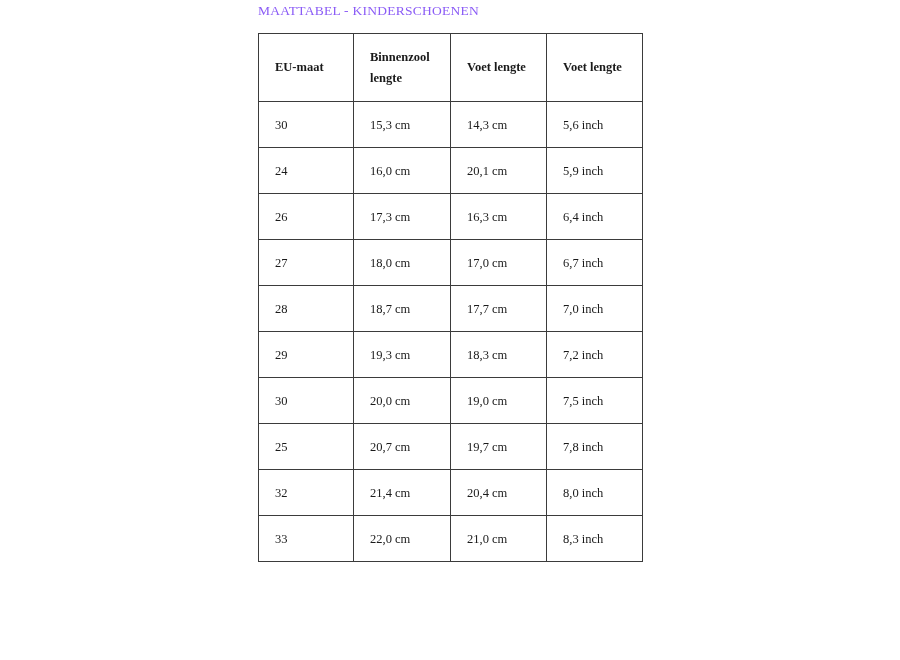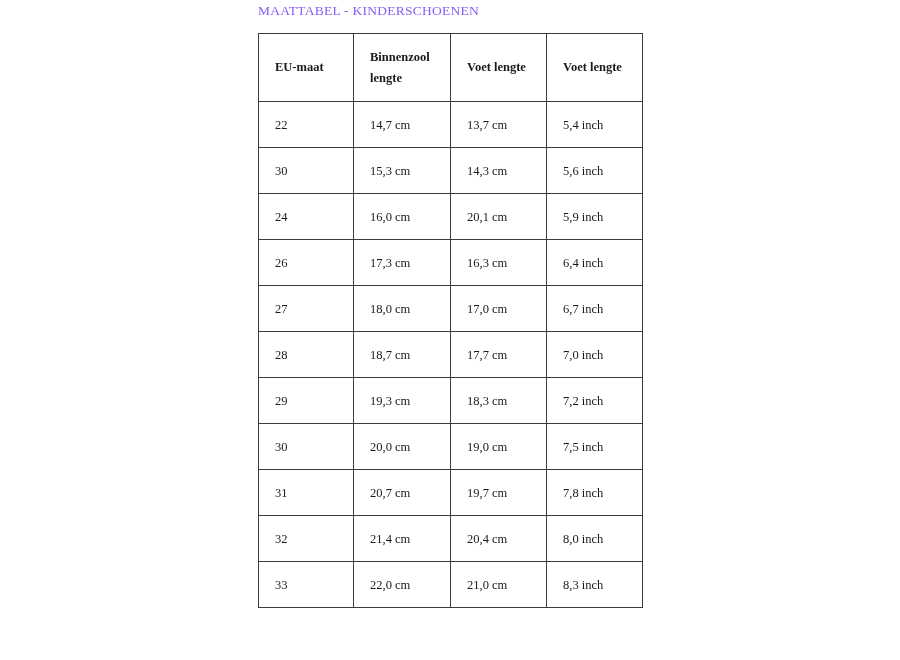--- a/index.html
+++ b/index.html
@@ -102,26 +102,20 @@
           <th>
             <span class="hdr-inner">Voet lengte</span>
           </th>
           <th>
             <span class="hdr-inner">Voet lengte</span>
           </th>
         </tr>
       </thead>
       <tbody id="table-body">
           <tr>
-            <td>22</td>
-            <td>14,7 cm</td>
-            <td>13,7 cm</td>
-            <td>5,4 inch</td>
-          </tr>
-          <tr>
             <td>30</td>
             <td>15,3 cm</td>
             <td>14,3 cm</td>
             <td>5,6 inch</td>
           </tr>
           <tr>
             <td>24</td>
             <td>16,0 cm</td>
             <td>20,1 cm</td>
             <td>5,9 inch</td>
@@ -150,21 +144,21 @@
             <td>18,3 cm</td>
             <td>7,2 inch</td>
           </tr>
           <tr>
             <td>30</td>
             <td>20,0 cm</td>
             <td>19,0 cm</td>
             <td>7,5 inch</td>
           </tr>
           <tr>
-            <td>31</td>
+            <td>25</td>
             <td>20,7 cm</td>
             <td>19,7 cm</td>
             <td>7,8 inch</td>
           </tr>
           <tr>
             <td>32</td>
             <td>21,4 cm</td>
             <td>20,4 cm</td>
             <td>8,0 inch</td>
           </tr>

